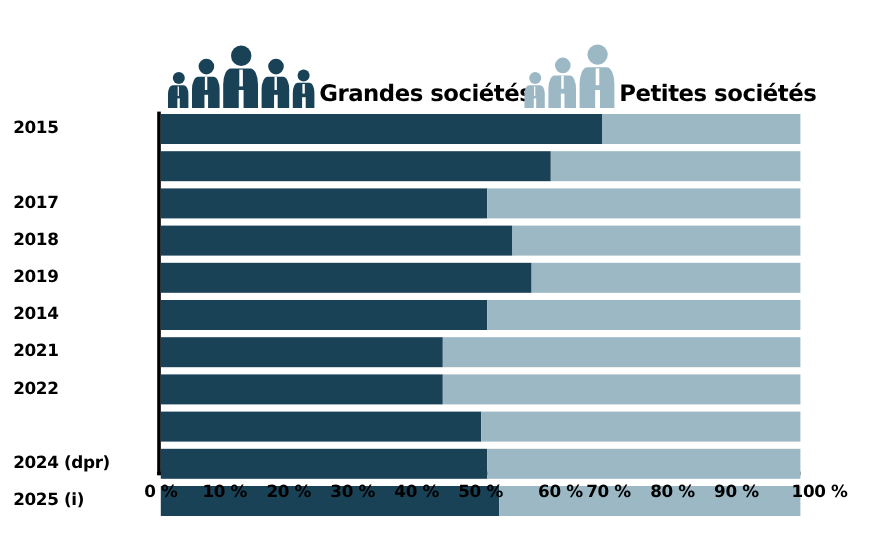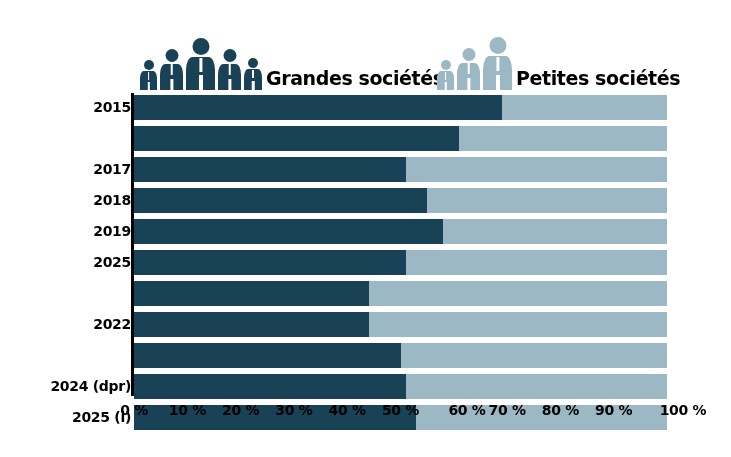--- a/index.html
+++ b/index.html
@@ -128,21 +128,20 @@
   .row {
     position: absolute;
     left: 0;
     height: 25px;
     width: 731px;
   }
   .row-label {
     position: absolute;
     right: 600px;
     width: 120px;
-    text-align: right;
     top: 4px;
     font-family: "DejaVu Sans", sans-serif;
     font-weight: bold;
     font-size: 14px;
     color: #000000;
     letter-spacing: -0.3px;
     white-space: nowrap;
   }
   .bar-track {
     position: absolute;
@@ -281,27 +280,28 @@
           </div>
         </div>
         <div class="row" style="top: 129px;">
           <div class="row-label">2019</div>
           <div class="bar-track">
             <div class="seg-dark" style="width: 58%; background: rgb(26, 66, 87);"></div>
             <div class="seg-light" style="width: 42%; background: rgb(156, 184, 196);"></div>
           </div>
         </div>
         <div class="row" style="top: 160px;">
-          <div class="row-label">2025</div>
+          <div class="row-label">2014</div>
           <div class="bar-track">
             <div class="seg-dark" style="width: 51%; background: rgb(26, 66, 87);"></div>
             <div class="seg-light" style="width: 49%; background: rgb(156, 184, 196);"></div>
           </div>
         </div>
         <div class="row" style="top: 191px;">
+          <div class="row-label">2021</div>
           <div class="bar-track">
             <div class="seg-dark" style="width: 44%; background: rgb(26, 66, 87);"></div>
             <div class="seg-light" style="width: 56%; background: rgb(156, 184, 196);"></div>
           </div>
         </div>
         <div class="row" style="top: 222px;">
           <div class="row-label">2022</div>
           <div class="bar-track">
             <div class="seg-dark" style="width: 44%; background: rgb(26, 66, 87);"></div>
             <div class="seg-light" style="width: 56%; background: rgb(156, 184, 196);"></div>

